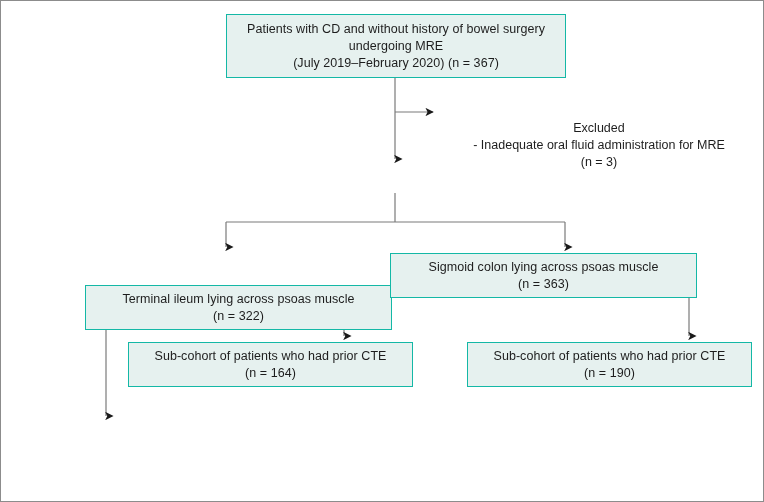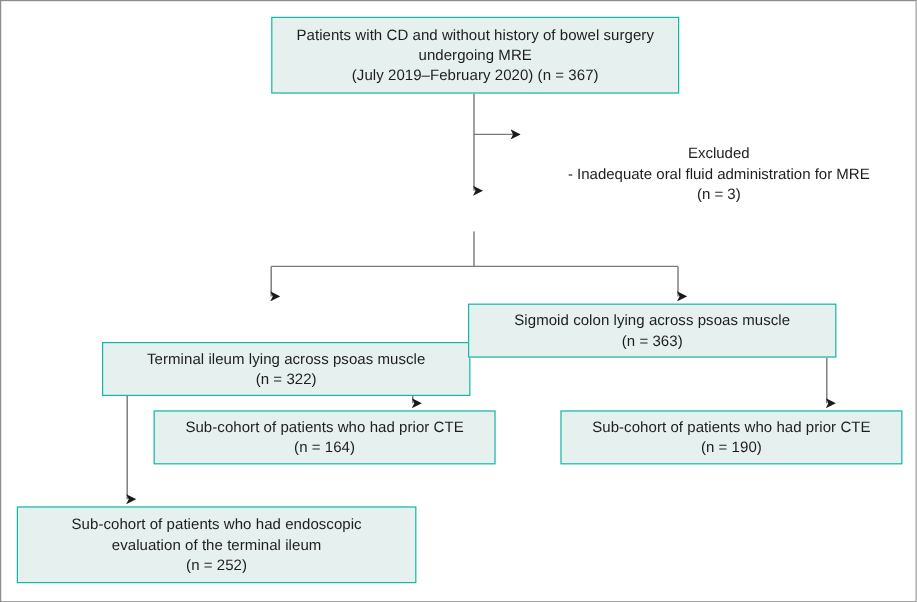--- a/index.html
+++ b/index.html
@@ -132,19 +132,14 @@
   <div class="node" id="node-cte-left">
     <span class="node-text">Sub-cohort of patients who had prior CTE
 (n = 164)</span>
   </div>
 
   <div class="node" id="node-cte-right">
     <span class="node-text">Sub-cohort of patients who had prior CTE
 (n = 190)</span>
   </div>
 
-  <div class="node" id="node-endoscopic">
-    <span class="node-text">Sub-cohort of patients who had endoscopic
-evaluation of the terminal ileum
-(n = 252)</span>
-  </div>
 
 </div>
 
 </body></html>

